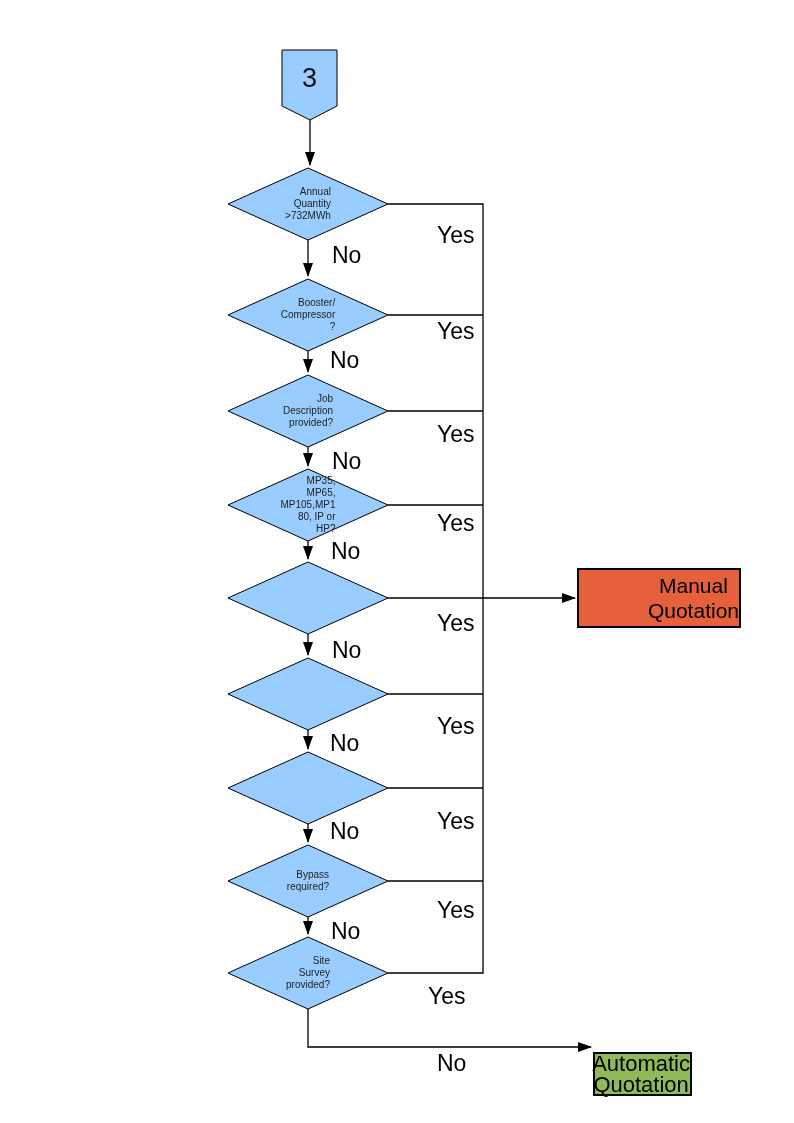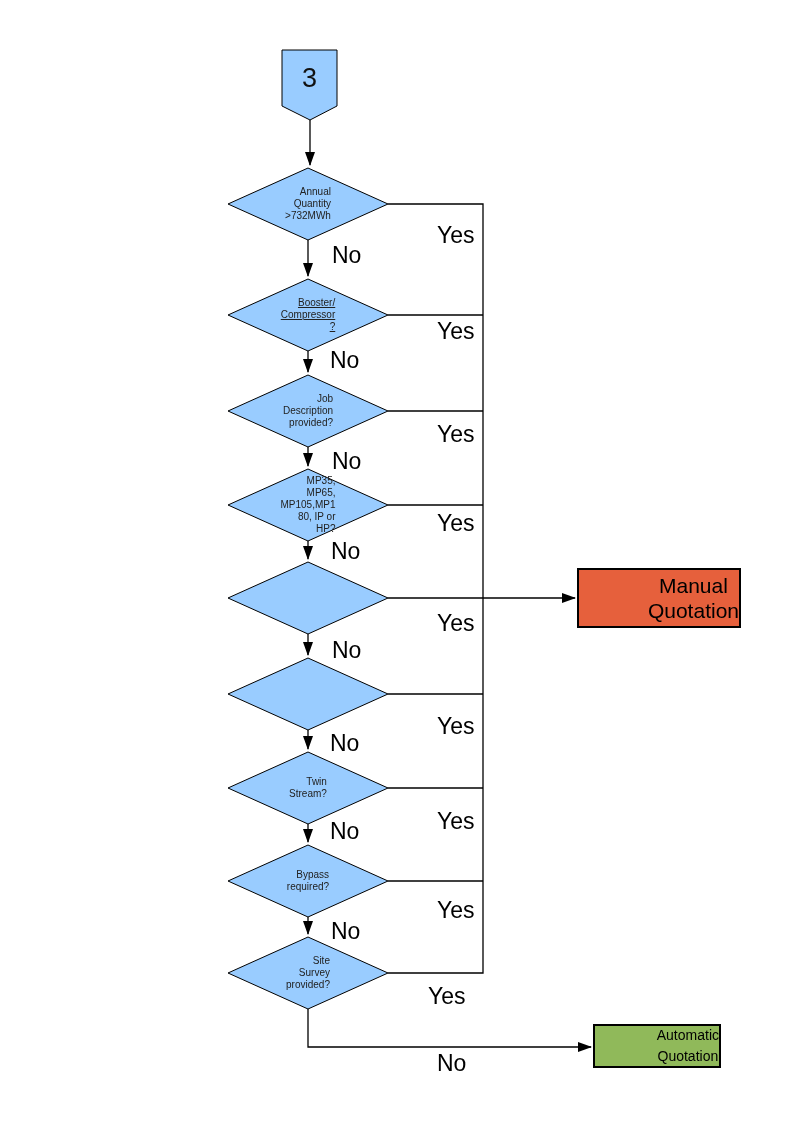--- a/index.html
+++ b/index.html
@@ -31,22 +31,22 @@
   .outcome{
     position:absolute;border:2px solid var(--shape-border);
     display:flex;align-items:center;justify-content:flex-end;
     text-align:center;white-space:pre-line;color:#000;
   }
   .outcome.manual{
     left:577px;top:568px;width:164px;height:60px;
     background:var(--manual-fill);font-size:21px;line-height:25px;
   }
   .outcome.automatic{
-    left:593px;top:1024px;width:128px;height:44px;
-    background:var(--automatic-fill);font-size:14px;line-height:21px;
+    left:593px;top:1052px;width:99px;height:44px;
+    background:var(--automatic-fill);font-size:22px;line-height:21px;
   }
 </style>
 </head>
 <body>
 
 <div class="page">
 
   <svg class="layer" width="794" height="1123" viewBox="0 0 794 1123">
     <defs>
       <marker id="arrowhead" markerUnits="userSpaceOnUse" markerWidth="14" markerHeight="10" viewBox="0 0 14 10" refX="13" refY="5" orient="auto">
@@ -88,33 +88,31 @@
     <polygon class="shape" points="228,788 308,752 388,788 308,824"></polygon>
     <polygon class="shape" points="228,881 308,845 388,881 308,917"></polygon>
     <polygon class="shape" points="228,973 308,937 388,973 308,1009"></polygon>
   </svg>
 
   <div class="connector-label">3</div>
 
   <div class="dlabel" style="left:229px;top:169px;width:158px;height:70px;">Annual
 Quantity
 &gt;732MWh</div>
-  <div class="dlabel" style="left:229px;top:280px;width:158px;height:70px;text-decoration:underline;">Booster/
+  <div class="dlabel" style="left:229px;top:280px;width:158px;height:70px;">Booster/
 Compressor
 ?</div>
   <div class="dlabel" style="left:229px;top:376px;width:158px;height:70px;">Job
 Description
 provided?</div>
   <div class="dlabel" style="left:229px;top:470px;width:158px;height:70px;">MP35,
 MP65,
 MP105,MP1
 80, IP or
 HP?</div>
-  <div class="dlabel" style="left:229px;top:753px;width:158px;height:70px;">Twin
-Stream?</div>
   <div class="dlabel" style="left:229px;top:846px;width:158px;height:70px;">Bypass
 required?</div>
   <div class="dlabel" style="left:229px;top:938px;width:158px;height:70px;">Site
 Survey
 provided?</div>
 
   <div class="branch" style="left:437px;top:222px;">Yes</div>
   <div class="branch" style="left:437px;top:318px;">Yes</div>
   <div class="branch" style="left:437px;top:421px;">Yes</div>
   <div class="branch" style="left:437px;top:510px;">Yes</div>

